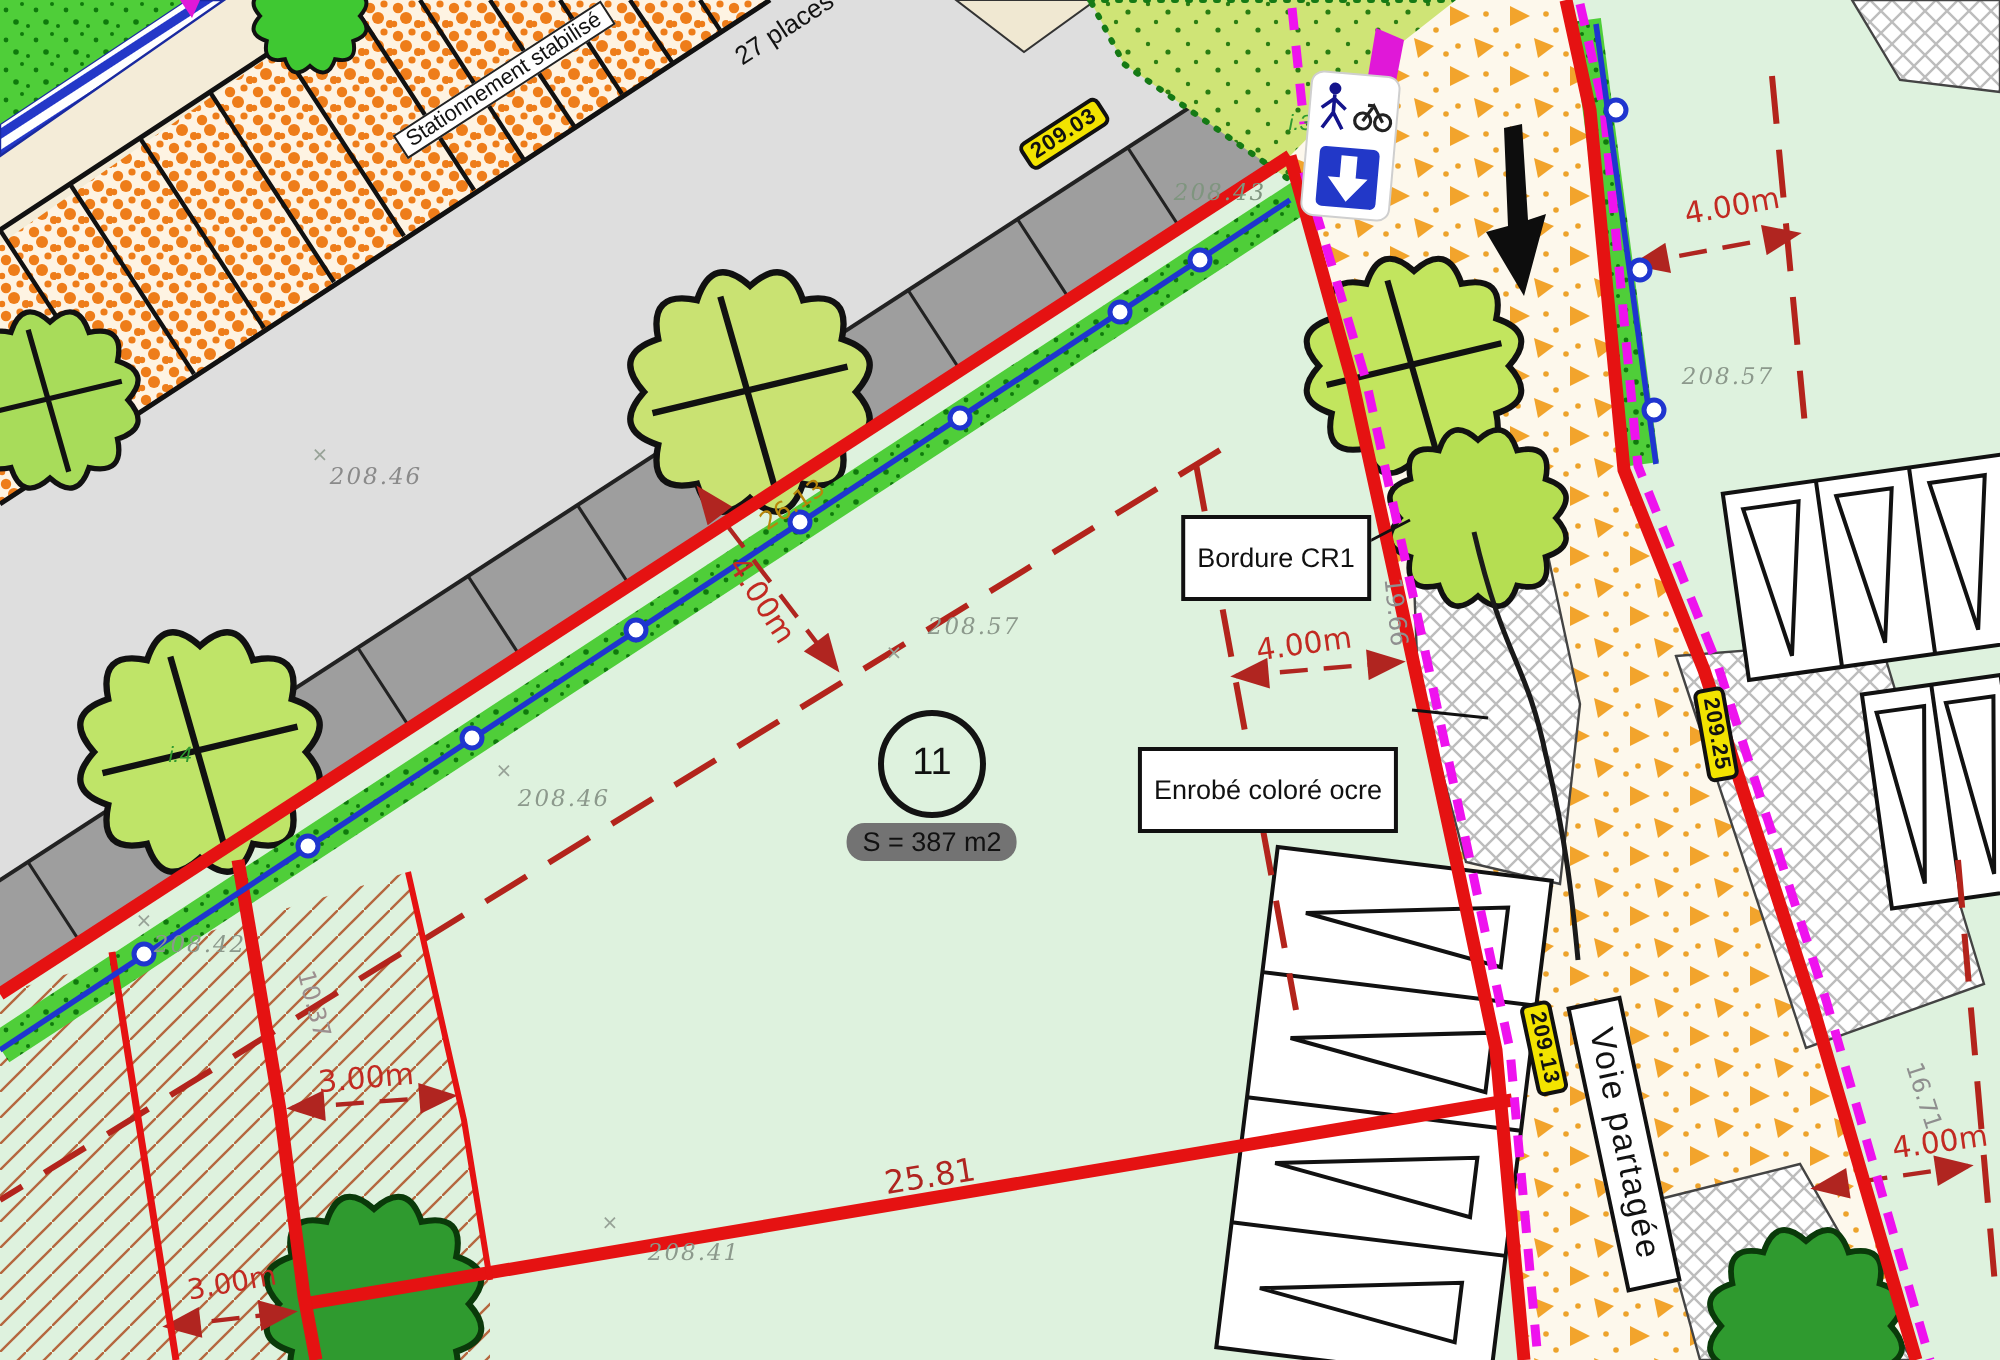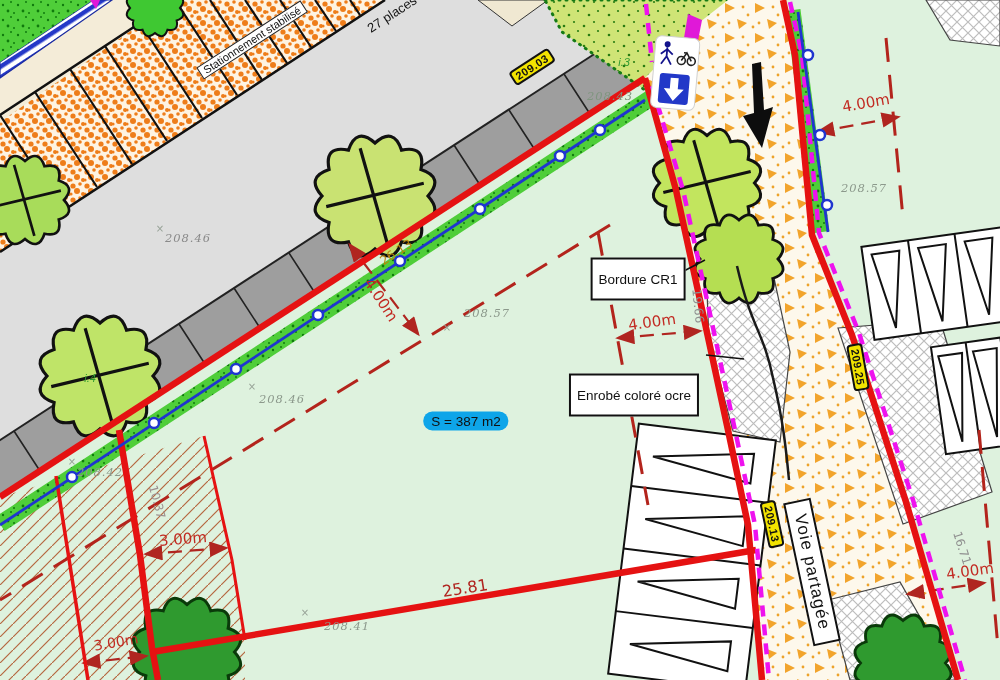--- a/index.html
+++ b/index.html
@@ -221,23 +221,24 @@
 <div class="t" style="left:392px;top:14px;font-size:13px;transform:translate(-50%,-50%) rotate(-33deg);">27 places</div>
 
 <div class="t badge" style="left:532px;top:67px;transform:translate(-50%,-50%) rotate(-33deg);">209.03</div>
 <div class="t badge" style="left:858px;top:367px;transform:translate(-50%,-50%) rotate(80deg);">209.25</div>
 <div class="t badge" style="left:772px;top:524px;transform:translate(-50%,-50%) rotate(78deg);">209.13</div>
 
 <div class="t box" style="left:638px;top:279px;">Bordure CR1</div>
 <div class="t box" style="left:634px;top:356px;margin-top:39px;">Enrobé coloré ocre</div>
 <div class="t box" style="left:812px;top:572px;font-size:17px;letter-spacing:1px;padding:2px 12px;transform:translate(-50%,-50%) rotate(78deg);">Voie partagée</div>
 
-<div class="t" style="left:466px;top:421px;background:#0ea5e9;border-radius:9px;padding:2px 8px;font-size:13.5px;">S = 387 m2</div>
-
-<div class="t ref" style="left:624px;top:62px;">i.3</div>
+<div class="t" style="left:466px;top:382px;width:48px;height:48px;border:3px solid #131313;border-radius:50%;display:flex;align-items:center;justify-content:center;font-size:19px;">11</div>
+<div class="t" style="left:466px;top:421px;background:#737373;border-radius:9px;padding:2px 8px;font-size:13.5px;">S = 387 m2</div>
+
+<div class="t ref" style="left:650px;top:62px;">i.3</div>
 <div class="t ref" style="left:90px;top:378px;">i.4</div>
 
 <div class="t dim" style="left:381px;top:300px;transform:translate(-50%,-50%) rotate(57deg);">4.00m</div>
 <div class="t dim" style="left:652px;top:322px;transform:translate(-50%,-50%) rotate(-8deg);">4.00m</div>
 <div class="t dim" style="left:866px;top:103px;transform:translate(-50%,-50%) rotate(-10deg);">4.00m</div>
 <div class="t dim" style="left:970px;top:571px;transform:translate(-50%,-50%) rotate(-8deg);">4.00m</div>
 <div class="t dim" style="left:183px;top:539px;transform:translate(-50%,-50%) rotate(-5deg);">3.00m</div>
 <div class="t dim" style="left:116px;top:642px;font-size:14px;transform:translate(-50%,-50%) rotate(-10deg);">3.00m</div>
 
 <div class="t len" style="left:465px;top:588px;font-size:16px;transform:translate(-50%,-50%) rotate(-9deg);">25.81</div>

